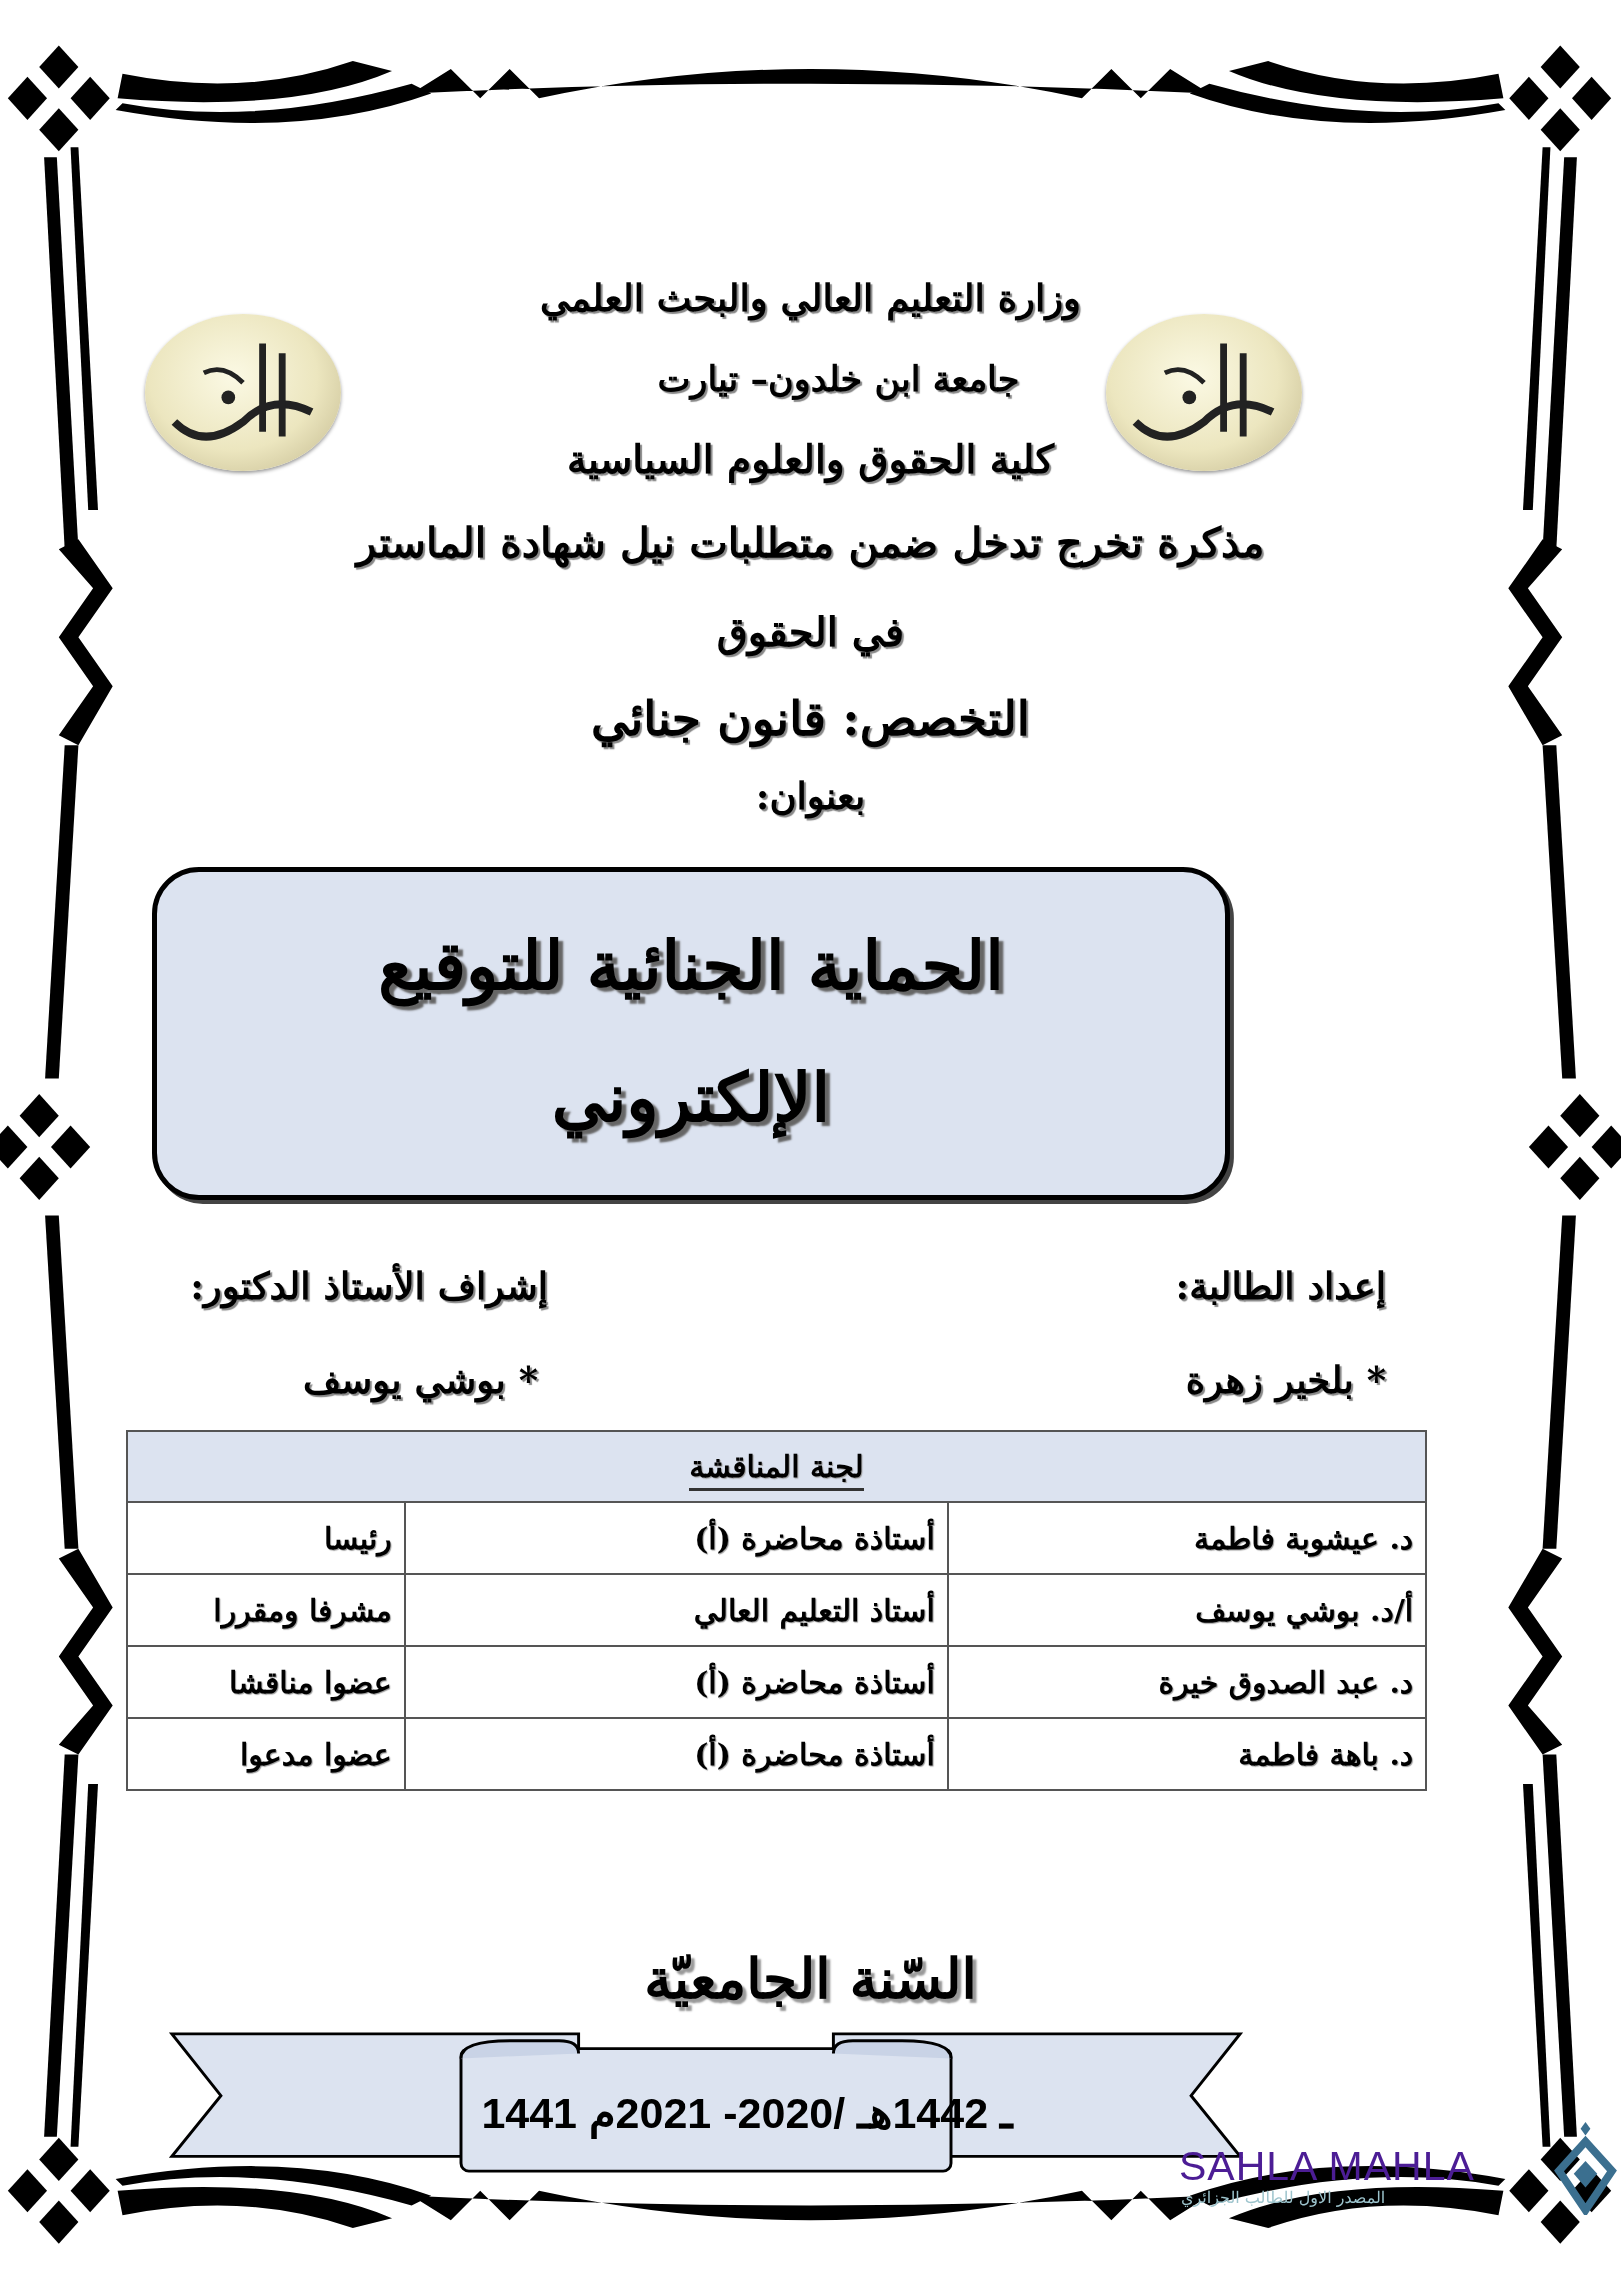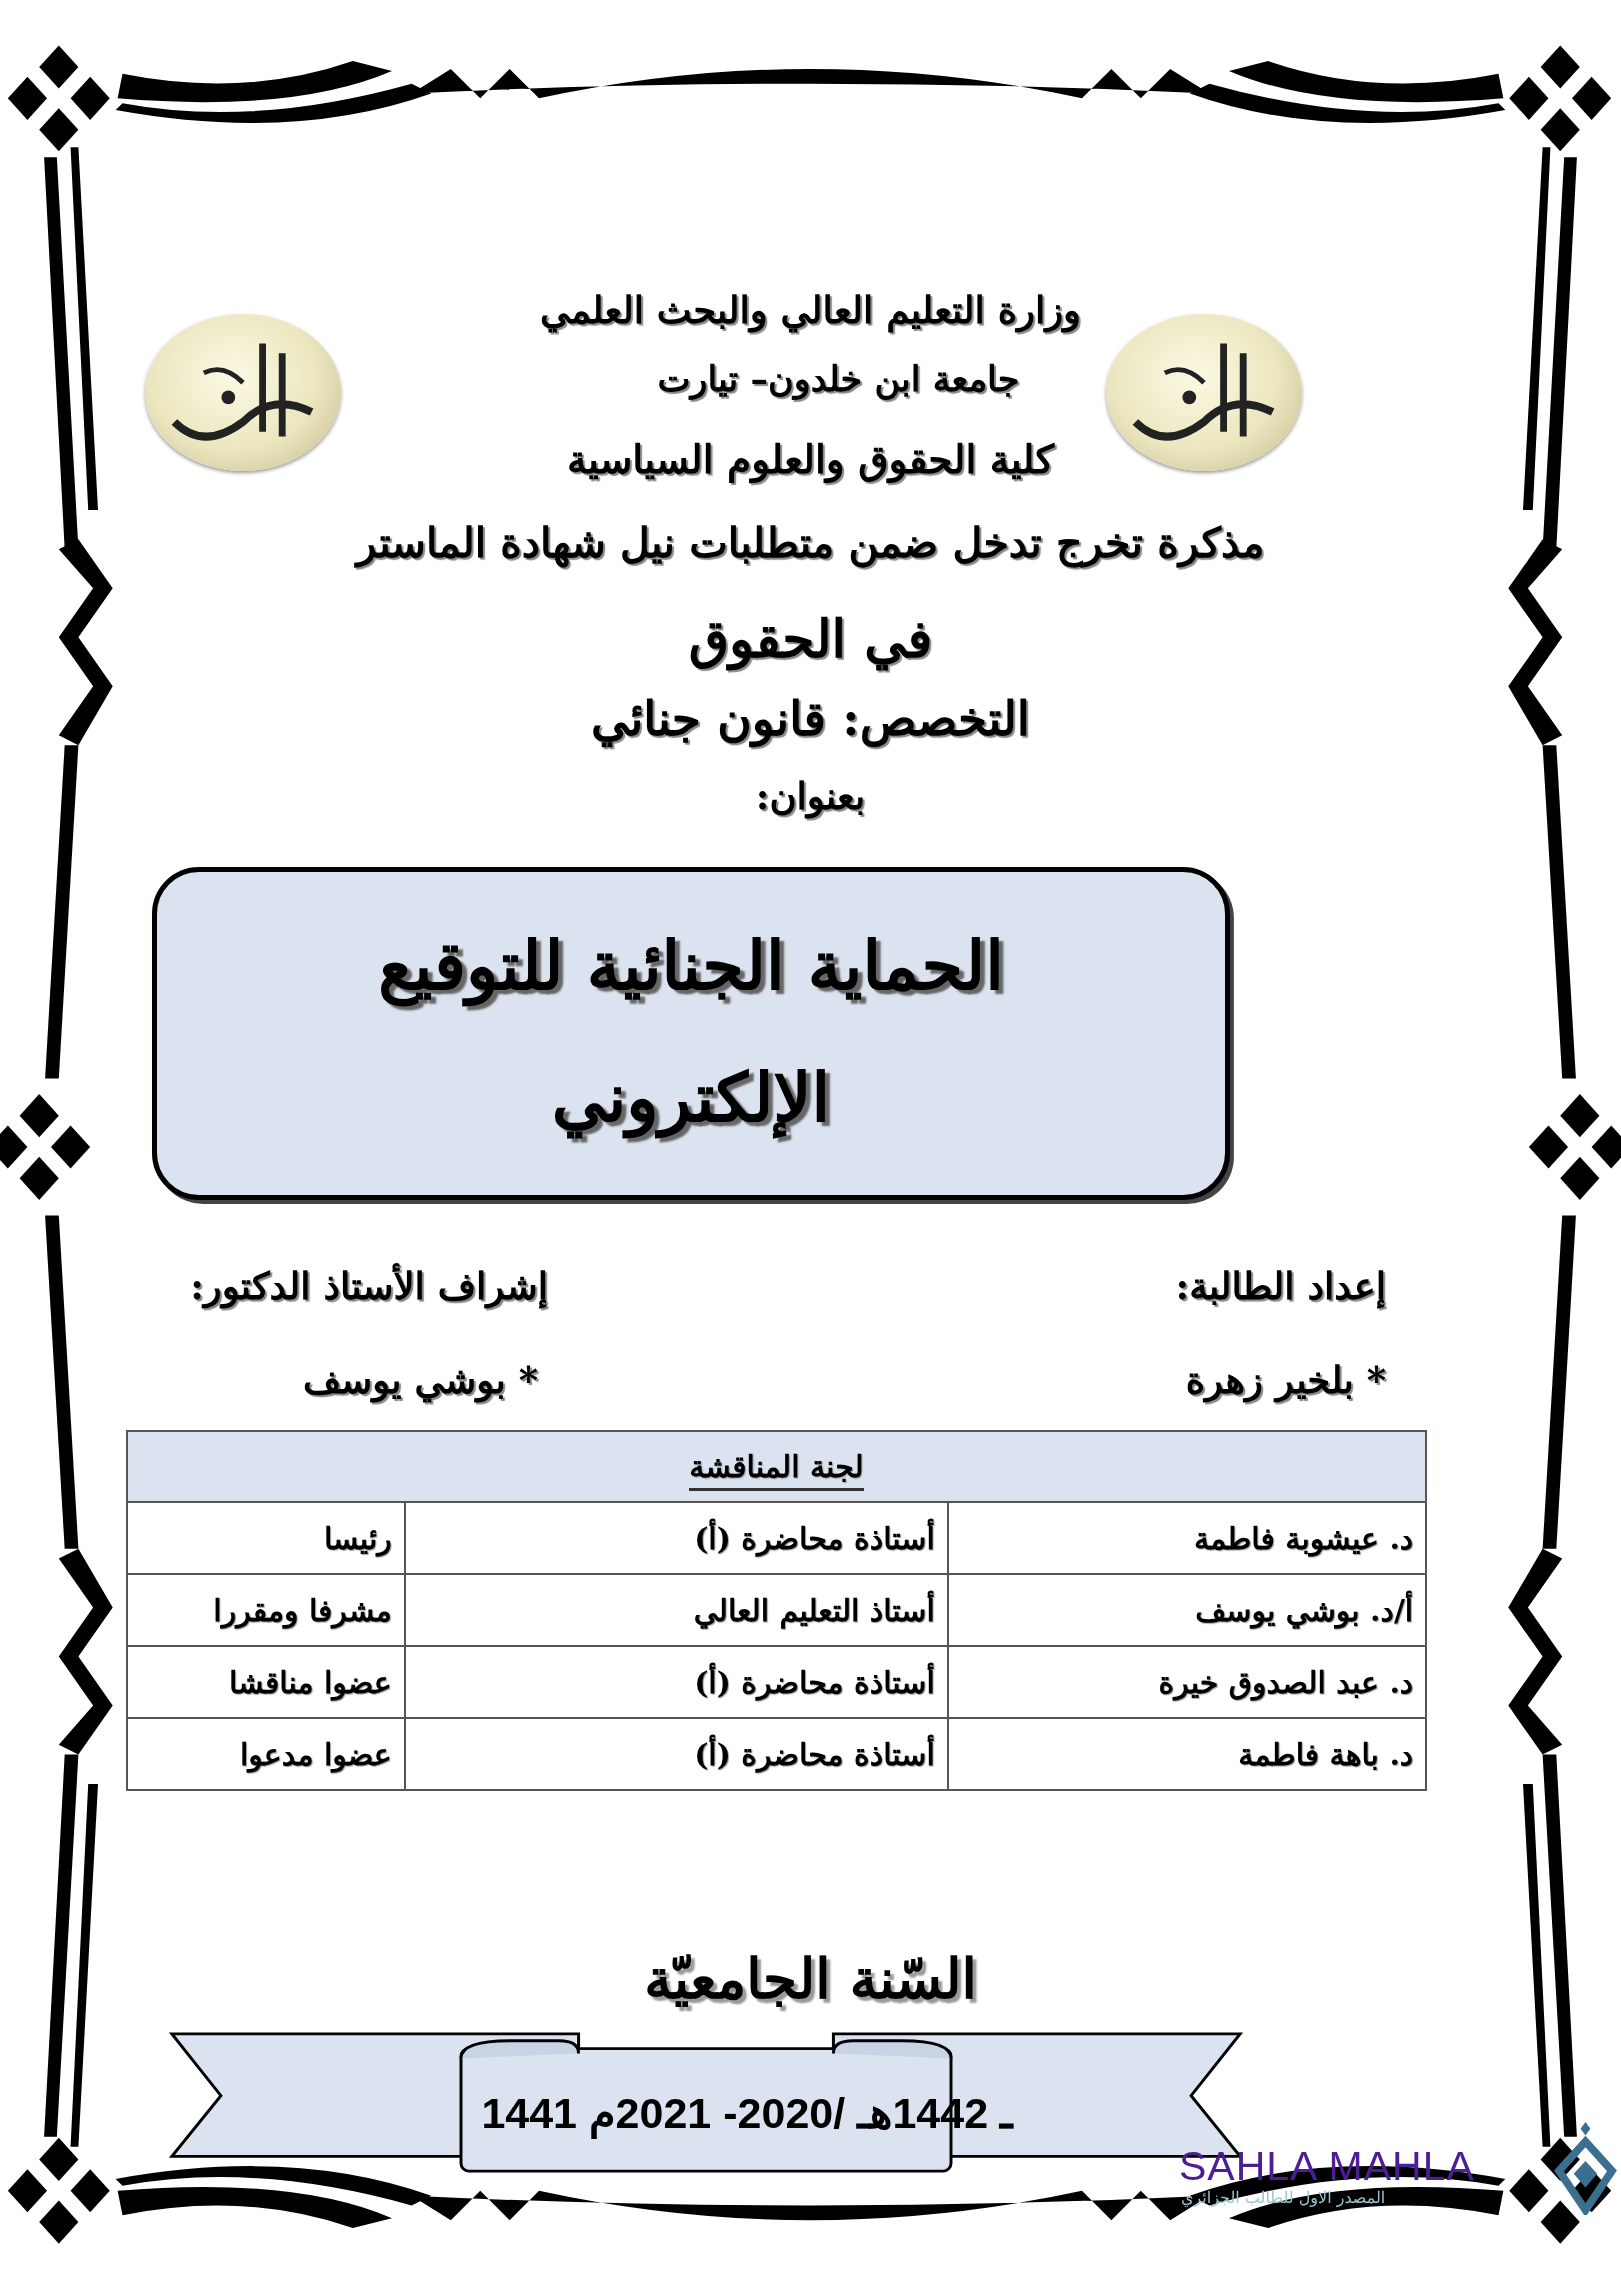--- a/index.html
+++ b/index.html
@@ -105,25 +105,25 @@
 </div>
 <div class="seal" style="left:1106px; top:314px;">
   <svg viewBox="0 0 200 160">
     <path d="M30,110 Q60,140 100,110 Q130,80 170,100" stroke="#222" stroke-width="8" fill="none"></path>
     <path d="M120,30 L120,120 M140,40 L140,125" stroke="#222" stroke-width="7" fill="none"></path>
     <path d="M60,60 Q80,50 100,70" stroke="#222" stroke-width="5" fill="none"></path>
     <circle cx="85" cy="85" r="7" fill="#222"></circle>
   </svg>
 </div>
 
-<div class="line" style="top:288px; font-size:37px;text-align:center;">وزارة التعليم العالي والبحث العلمي</div>
+<div class="line" style="top:276px; font-size:37px;text-align:center;">وزارة التعليم العالي والبحث العلمي</div>
 <div class="line" style="top:358px; font-size:35px;padding-left:28px;">جامعة ابن خلدون– تيارت</div>
 <div class="line" style="top:436px; font-size:39px;">كلية الحقوق والعلوم السياسية</div>
 <div class="line" style="top:519px; font-size:41px;">مذكرة تخرج تدخل ضمن متطلبات نيل شهادة الماستر</div>
-<div class="line" style="top:608px; font-size:52px;">في الحقوق</div>
+<div class="line" style="top:608px; font-size:40px;">في الحقوق</div>
 <div class="line" style="top:691px; font-size:47px;">التخصص: قانون جنائي</div>
 <div class="line" style="top:774px; font-size:37px;">بعنوان:</div>
 
 <div class="title-box">
   <div class="title-text" style="top:186px;">الإلكتروني</div>
   <div class="title-text" style="top:54px;">الحماية الجنائية للتوقيع</div>
 </div>
 
 <div class="label" style="right:235px; top:1264px;">إعداد الطالبة:</div>
 <div class="label" style="right:1073px; top:1264px;">إشراف الأستاذ الدكتور:</div>

